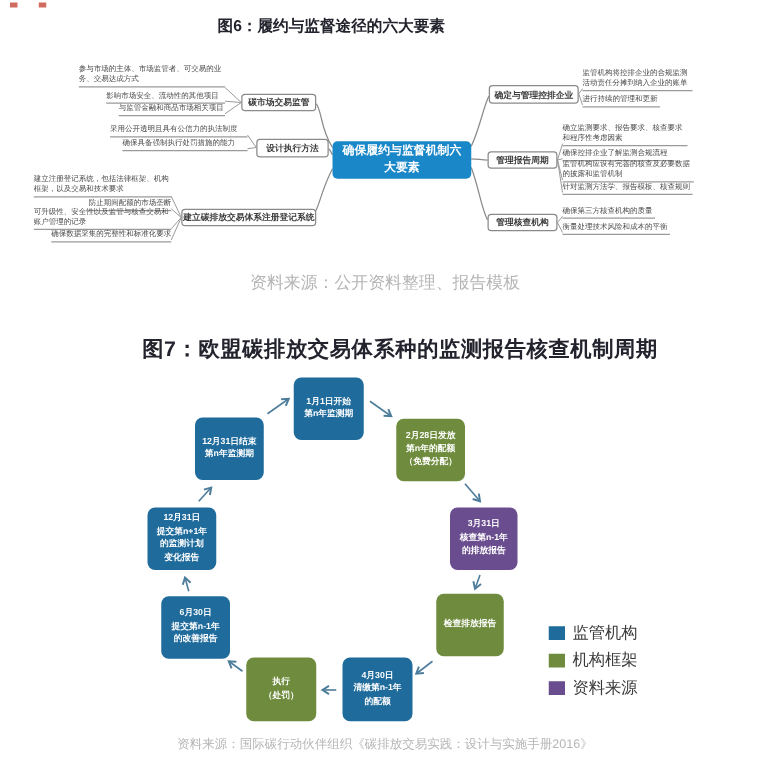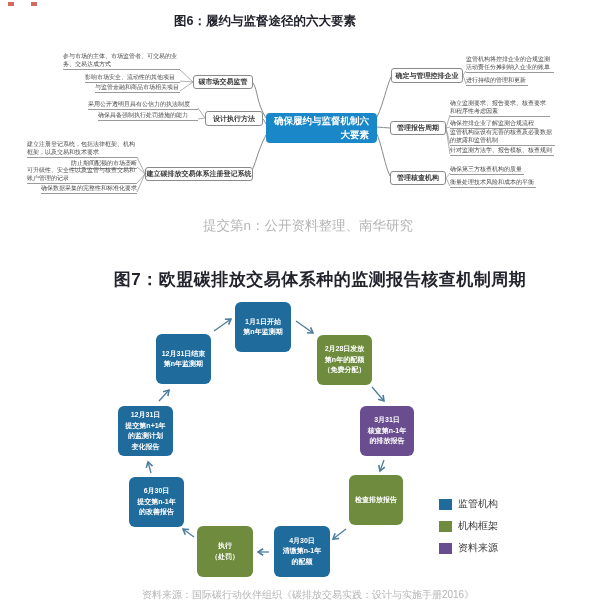--- a/index.html
+++ b/index.html
@@ -29,21 +29,21 @@
     justify-content:center; white-space:nowrap; padding:2px 2px; }
   .leaf { position:absolute; font-size:6px; line-height:1.35; color:#4a4a4a;
     border-bottom:1px solid #9a9a9a; padding-bottom:1px; }
 
   
   .cnode { position:absolute; border-radius:6px; color:#fff; font-size:7px; font-weight:bold;
     line-height:1.5; display:flex; align-items:center; justify-content:center; text-align:center;
     white-space:pre-line; }
   .legend-row { position:absolute; display:flex; align-items:center; }
   .legend-swatch { width:13px; height:11px; margin-right:6px; }
-  .legend-label { font-size:10px; color:#3a3a3a; }
+  .legend-label { font-size:13px; color:#3a3a3a; }
 </style>
 </head>
 <body>
 
 <div class="page">
 
   <div class="wm" style="left:8px;top:2px;width:6px;height:4px;"></div>
   <div class="wm" style="left:31px;top:2px;width:6px;height:4px;"></div>
 
   <svg class="overlay" viewBox="0 0 616 613">
@@ -90,21 +90,21 @@
       <path d="M346,529 L333,539" marker-end="url(#arw)"></path>
       <path d="M269,552 L258,552" marker-end="url(#arw)"></path>
       <path d="M194,537 L183,529" marker-end="url(#arw)"></path>
       <path d="M151,473 L148,462" marker-end="url(#arw)"></path>
       <path d="M159,401 L169,390" marker-end="url(#arw)"></path>
     </g>
   </svg>
 
   <h2 class="fig-title" id="fig6-title">图6：履约与监督途径的六大要素</h2>
 
-  <div class="center-node" style="background-color: rgb(26, 135, 200); text-align: right;">确保履约与监督机制六
+  <div class="center-node" style="background-color: rgb(26, 135, 200);">确保履约与监督机制六
 大要素</div>
 
   <div class="branch-box" style="left:193px;top:75px;width:60px;height:14px;">碳市场交易监管</div>
   <div class="branch-box" style="left:205px;top:111px;width:58px;height:15px;">设计执行方法</div>
   <div class="branch-box" style="left:145px;top:167px;width:108px;height:14px;">建立碳排放交易体系注册登记系统</div>
   <div class="branch-box" style="left:391px;top:68px;width:72px;height:15px;">确定与管理控排企业</div>
   <div class="branch-box" style="left:390px;top:121px;width:56px;height:14px;">管理报告周期</div>
   <div class="branch-box" style="left:390px;top:171px;width:56px;height:14px;">管理核查机构</div>
 
   <div class="leaf" style="left:63px;top:52px;width:117px;">参与市场的主体、市场监管者、可交易的业务、交易达成方式</div>
@@ -123,21 +123,21 @@
   <div class="leaf" style="left:466px;top:76px;width:62px;white-space:nowrap;">进行持续的管理和更新</div>
 
   <div class="leaf" style="left:450px;top:99px;width:100px;">确立监测要求、报告要求、核查要求和程序性考虑因素</div>
   <div class="leaf" style="left:450px;top:119px;width:88px;white-space:nowrap;">确保控排企业了解监测合规流程</div>
   <div class="leaf" style="left:450px;top:128px;width:105px;">监管机构应设有完善的核查及必要数据的披露和监管机制</div>
   <div class="leaf" style="left:450px;top:146px;width:104px;white-space:nowrap;">针对监测方法学、报告模板、核查规则</div>
 
   <div class="leaf" style="left:450px;top:165px;width:74px;white-space:nowrap;">确保第三方核查机构的质量</div>
   <div class="leaf" style="left:450px;top:178px;width:86px;white-space:nowrap;">衡量处理技术风险和成本的平衡</div>
 
-  <div class="source-line" id="fig6-source">提交第n：公开资料整理、南华研究</div>
+  <div class="source-line" id="fig6-source">资料来源：公开资料整理、报告模板</div>
 
   <h2 class="fig-title" id="fig7-title">图7：欧盟碳排放交易体系种的监测报告核查机制周期</h2>
 
   <div class="cnode" style="left: 235px; top: 302px; width: 56px; height: 50px; background-color: rgb(31, 107, 156);">1月1日开始
 第n年监测期</div>
   <div class="cnode" style="left: 317px; top: 335px; width: 55px; height: 50px; background-color: rgb(111, 140, 62);">2月28日发放
 第n年的配额
 （免费分配）</div>
   <div class="cnode" style="left: 360px; top: 406px; width: 54px; height: 50px; background-color: rgb(106, 77, 142);">3月31日
 核查第n-1年

